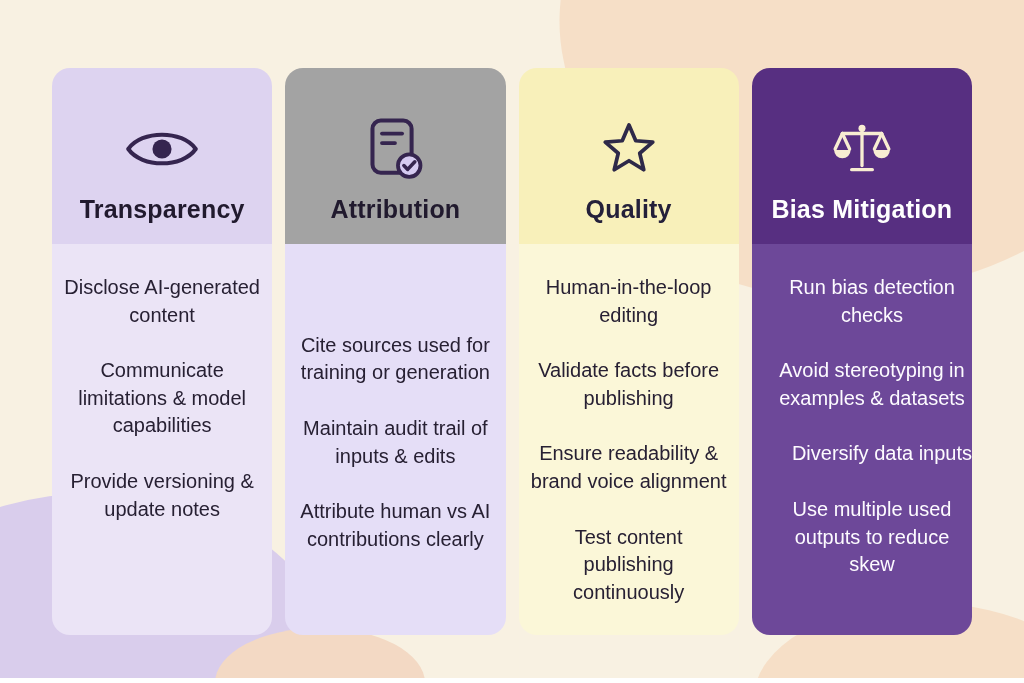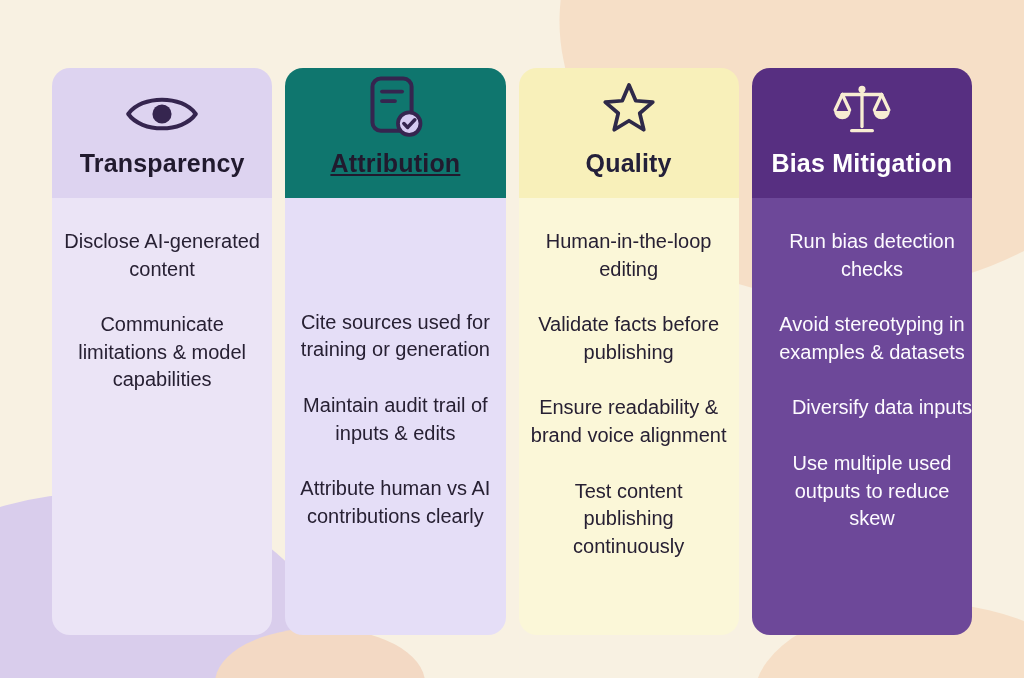--- a/index.html
+++ b/index.html
@@ -19,37 +19,37 @@
 
   .columns{
     position:absolute;left:52px;top:68px;right:52px;bottom:48px;
     display:flex;gap:13px;
   }
   .col{
     flex:1;border-radius:18px;overflow:hidden;
     display:flex;flex-direction:column;
   }
   .col-head{
-    height:130px;box-sizing:border-box;
+    height:176px;box-sizing:border-box;
     display:flex;flex-direction:column;align-items:center;justify-content:flex-end;
     padding:20px 6px 20px;text-align:center;
   }
   .icon-wrap{height:72px;display:flex;align-items:center;justify-content:center;margin-bottom:10px;}
   .col-title{font-size:25px;font-weight:700;letter-spacing:.2px;}
   .col-body{
     flex:1;padding:30px 0 24px;box-sizing:border-box;
     display:flex;flex-direction:column;gap:28px;
     align-items:center;text-align:center;
   }
   .item{margin:0;font-size:20px;line-height:1.38;font-weight:500;max-width:200px;}
 
   
   .c1 .col-head{background:#ddd3f0;color:#211a2e;}
   .c1 .col-body{background:#ebe4f6;color:#272033;}
-  .c2 .col-head{background:#0f766e;color:#211a2e;text-decoration:underline;}
+  .c2 .col-head{background:#a3a3a3;color:#211a2e;}
   .c2 .col-body{background:#e5def7;color:#272033;justify-content:center;}
   .c3 .col-head{background:#f8f0ba;color:#24203a;}
   .c3 .col-body{background:#fbf7d8;color:#272033;}
   .c4 .col-head{background:#572f81;color:#ffffff;}
   .c4 .col-body{background:#6d4899;color:#fdfbff;align-items:flex-end;}
 </style>
 </head>
 <body>
 
 <div class="canvas">
@@ -68,20 +68,21 @@
           <svg width="72" height="46" viewBox="0 0 64 40">
             <path d="M2 20 C14 3 50 3 62 20 C50 37 14 37 2 20 Z" fill="none" stroke="#35254f" stroke-width="3.6" stroke-linejoin="round"></path>
             <circle cx="32" cy="20" r="8.5" fill="#35254f"></circle>
           </svg>
         </div>
         <div class="col-title">Transparency</div>
       </div>
       <div class="col-body">
         <p class="item">Disclose AI-generated content</p>
         <p class="item">Communicate limitations &amp; model capabilities</p>
+        <p class="item">Provide versioning &amp; update notes</p>
       </div>
     </div>
 
     <div class="col c2">
       <div class="col-head">
         <div class="icon-wrap">
           <svg width="58" height="64" viewBox="0 0 48 54">
             <rect x="5" y="3" width="33" height="44" rx="7" fill="none" stroke="#35254f" stroke-width="3.4"></rect>
             <line x1="13" y1="14" x2="30" y2="14" stroke="#35254f" stroke-width="3.2" stroke-linecap="round"></line>
             <line x1="13" y1="22" x2="24" y2="22" stroke="#35254f" stroke-width="3.2" stroke-linecap="round"></line>

